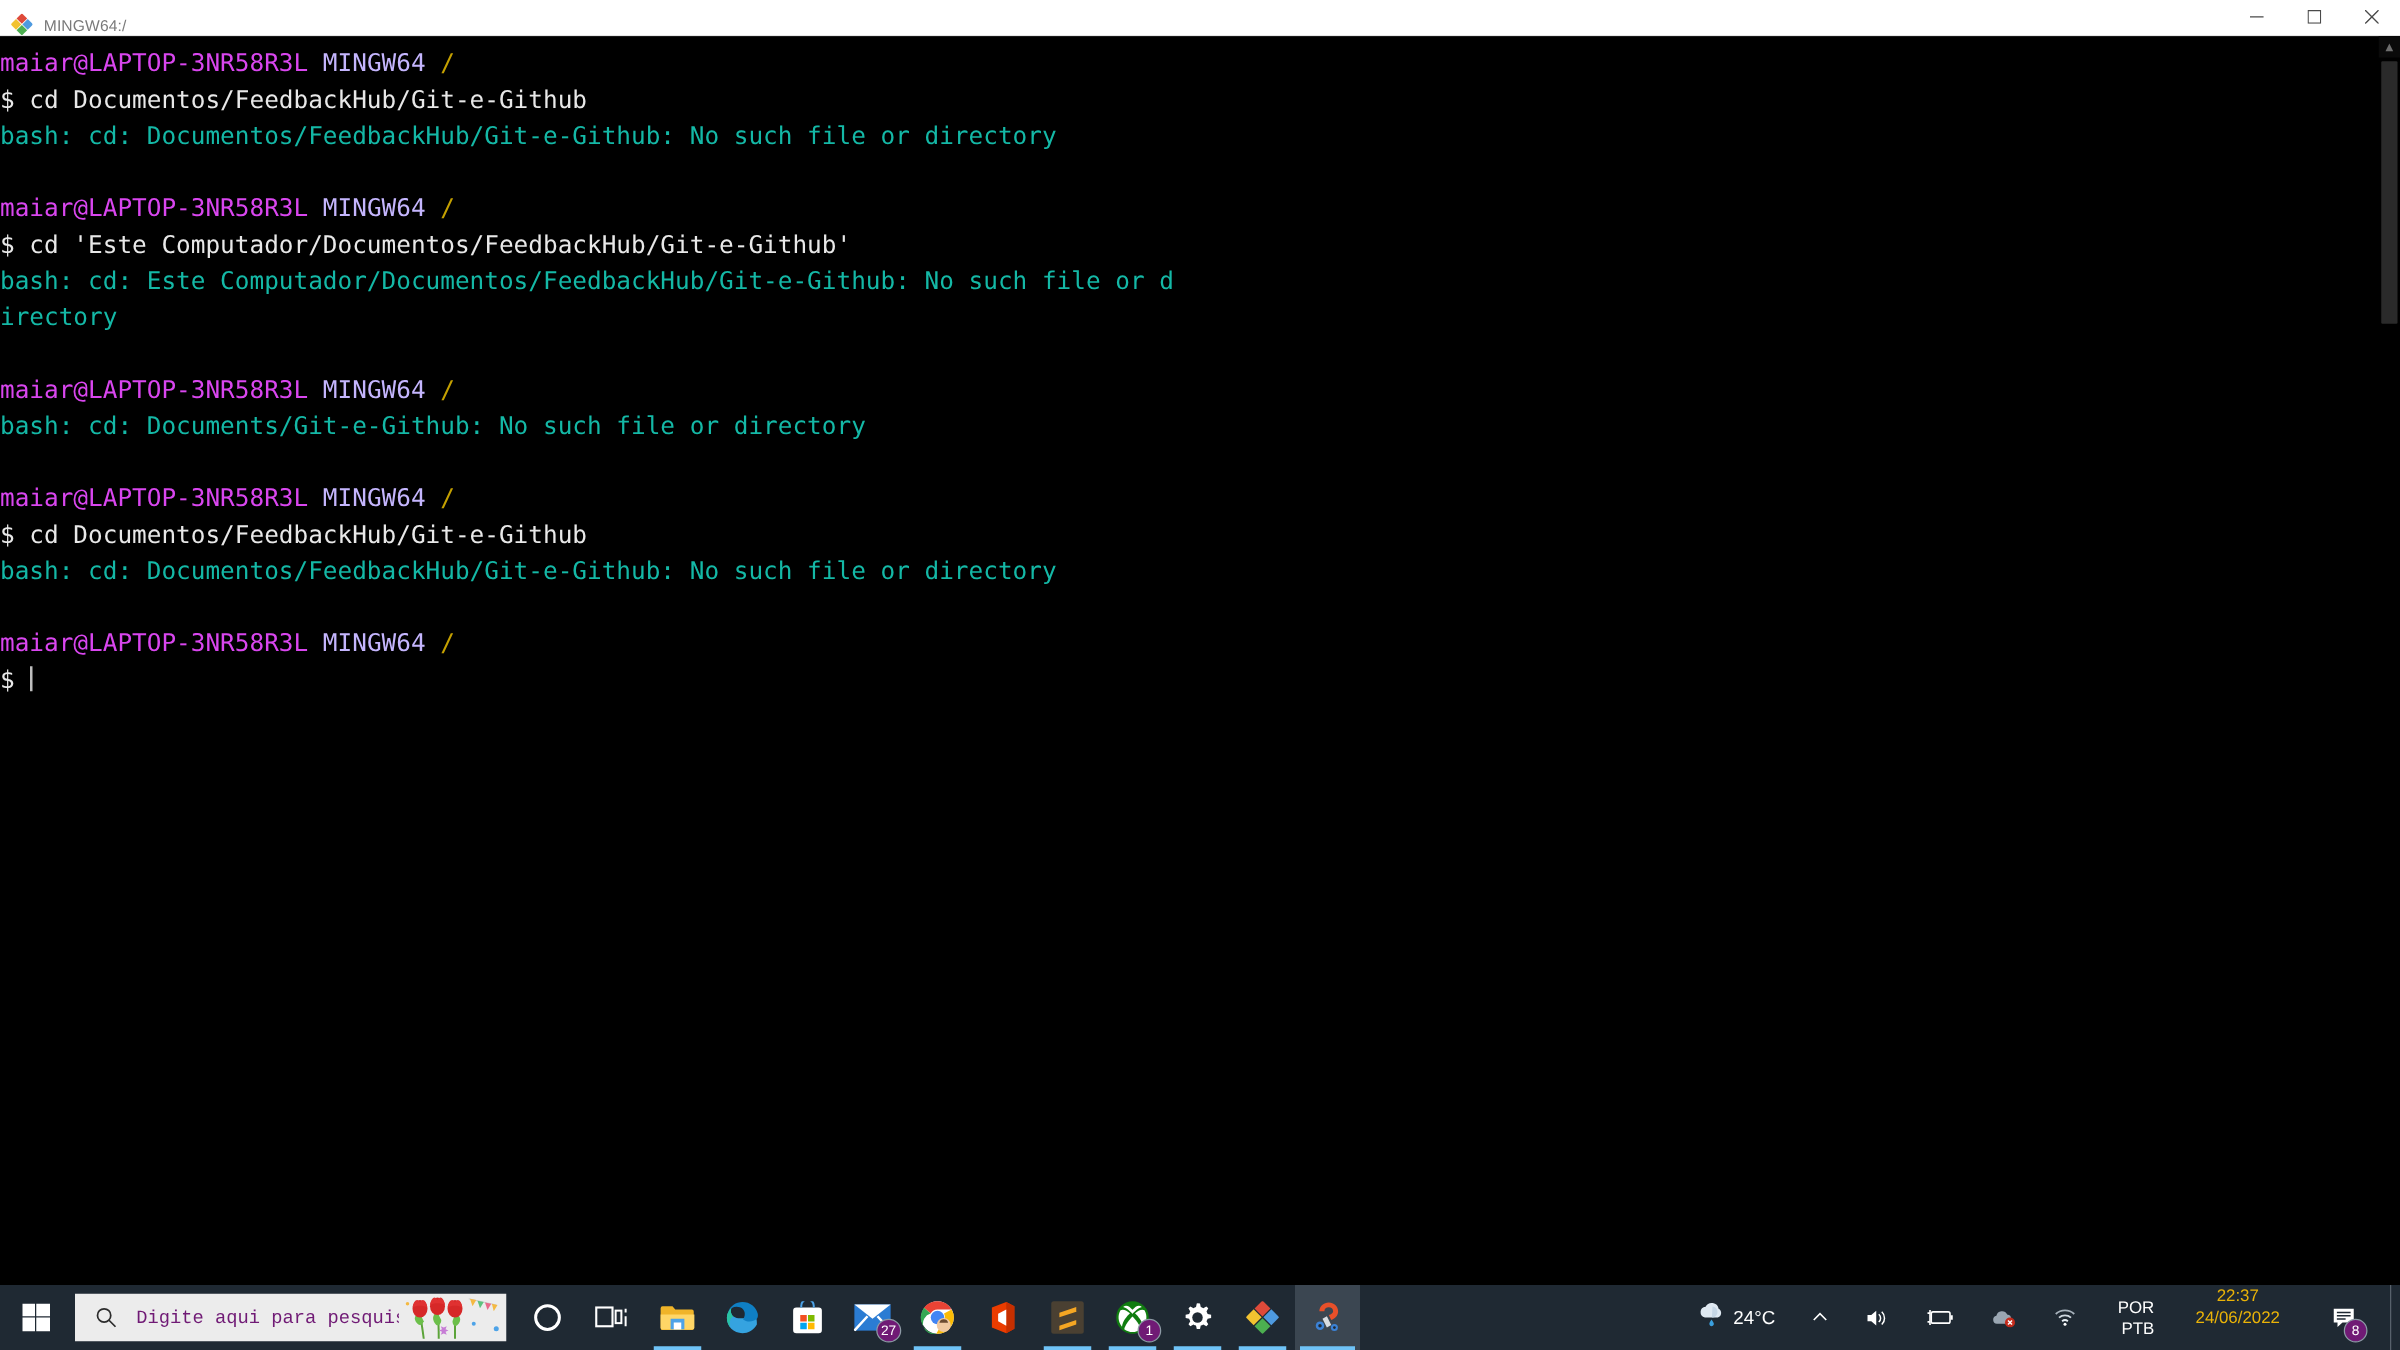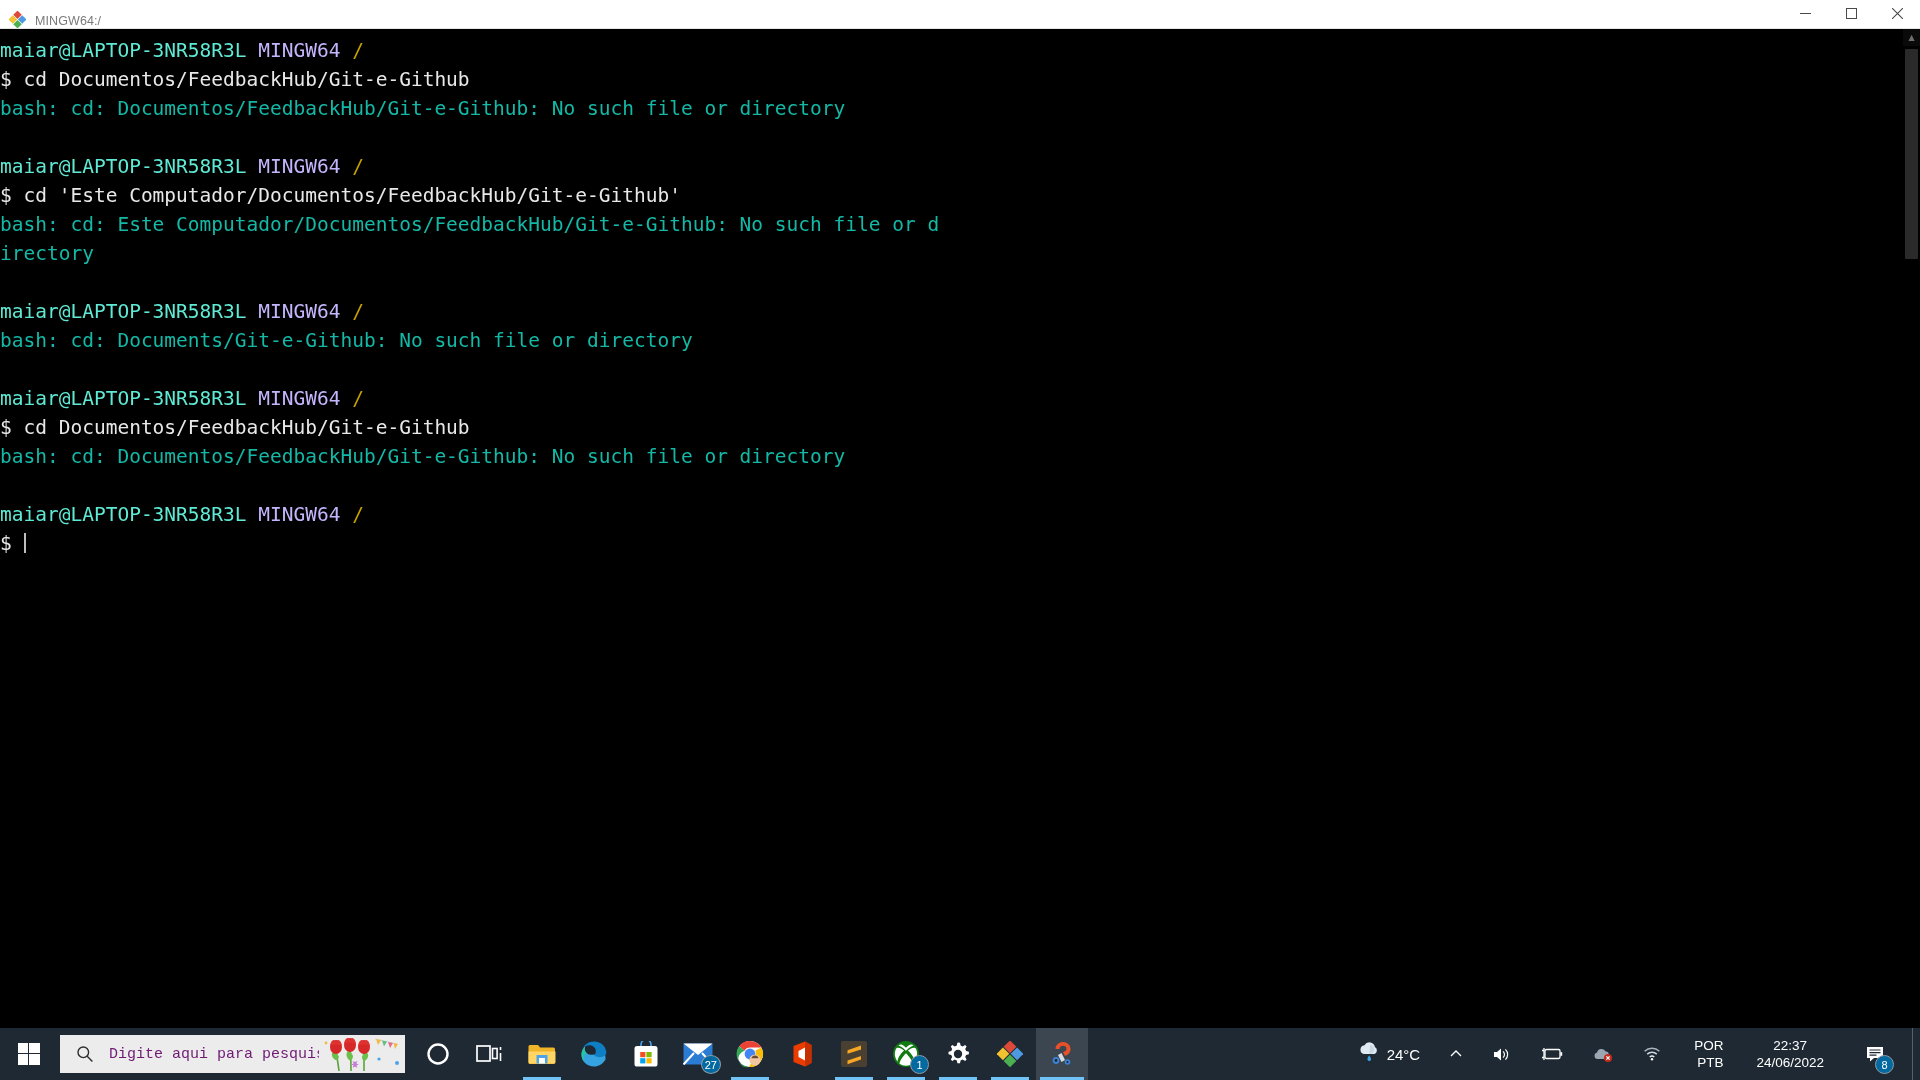--- a/index.html
+++ b/index.html
@@ -39,21 +39,21 @@
     position:absolute; left:0; top:29px; width:1920px; height:1029px;
     background:#000000; padding:7px 0 0 0; overflow:hidden;
   }
   #term-inner { padding-left:0px; }
   .line {
     font-family:"DejaVu Sans Mono","Liberation Mono",monospace;
     font-size:19.5px; line-height:29px; white-space:pre; color:#d8d8d8;
     letter-spacing:0px; height:29px;
   }
   .line.blank { height:29px; }
-  .c-user   { color:#5eead4; }
+  .c-user   { color:#d946ef; }
   .c-host   { color:#c4b5fd; }
   .c-path   { color:#c4a000; }
   .c-out    { color:#14b8a6; }
   .c-cmd    { color:#e8e8e8; }
 
   .cursor {
     display:inline-block; width:2px; height:20px; background:#bdbdbd;
     vertical-align:-3px; margin-left:1px;
   }
 
@@ -108,35 +108,35 @@
     width:52px; height:52px; display:flex; align-items:center; justify-content:center;
     position:relative; flex:0 0 auto;
   }
   .tb-item.active { background:#3b4651; }
   .tb-item .underline {
     position:absolute; bottom:0; left:7px; width:38px; height:3px; background:#6fc3f7;
   }
   .tb-item .underline.wide { left:4px; width:44px; }
   .badge {
     position:absolute; right:3px; bottom:6px; min-width:19px; height:19px;
-    border-radius:50%; background:#0369a1; border:1px solid #8d9aa5;
+    border-radius:50%; background:#701a75; border:1px solid #8d9aa5;
     color:#fff; font-size:11px; font-family:"Liberation Sans",sans-serif;
     display:flex; align-items:center; justify-content:center; padding:0 3px;margin-top:48px;
   }
 
   
   #tray { margin-left:auto; display:flex; align-items:center; height:52px; padding-right:0px;gap:15px; }
   .tray-item { display:flex; align-items:center; justify-content:center; height:52px; padding:0 7px; }
   .tray-temp {
     color:#fff; font-size:15px; font-family:"Liberation Sans", sans-serif; margin-left:5px;
   }
   #clock {
-    color:#ffffff; font-family:"Liberation Sans", sans-serif; text-align:center;
+    color:#eab308; font-family:"Liberation Sans", sans-serif; text-align:center;
     line-height:17px; padding:0 14px 0 8px; display:flex; flex-direction:column;
-    justify-content:center; height:52px;
+    justify-content:flex-start; height:52px;
   }
   #clock .t { font-size:13.5px; }
   #clock .d { font-size:13.5px; }
   #lang {
     color:#fff; font-family:"Liberation Sans", sans-serif; text-align:right;
     line-height:17px; padding:0 10px; display:flex; flex-direction:column;
     justify-content:center; height:52px; font-size:13.5px;
   }
   #notif { width:44px; height:52px; display:flex; align-items:center; justify-content:center; position:relative; }
   #showdesktop { width:8px; height:52px; border-left:1px solid #57616b; }

